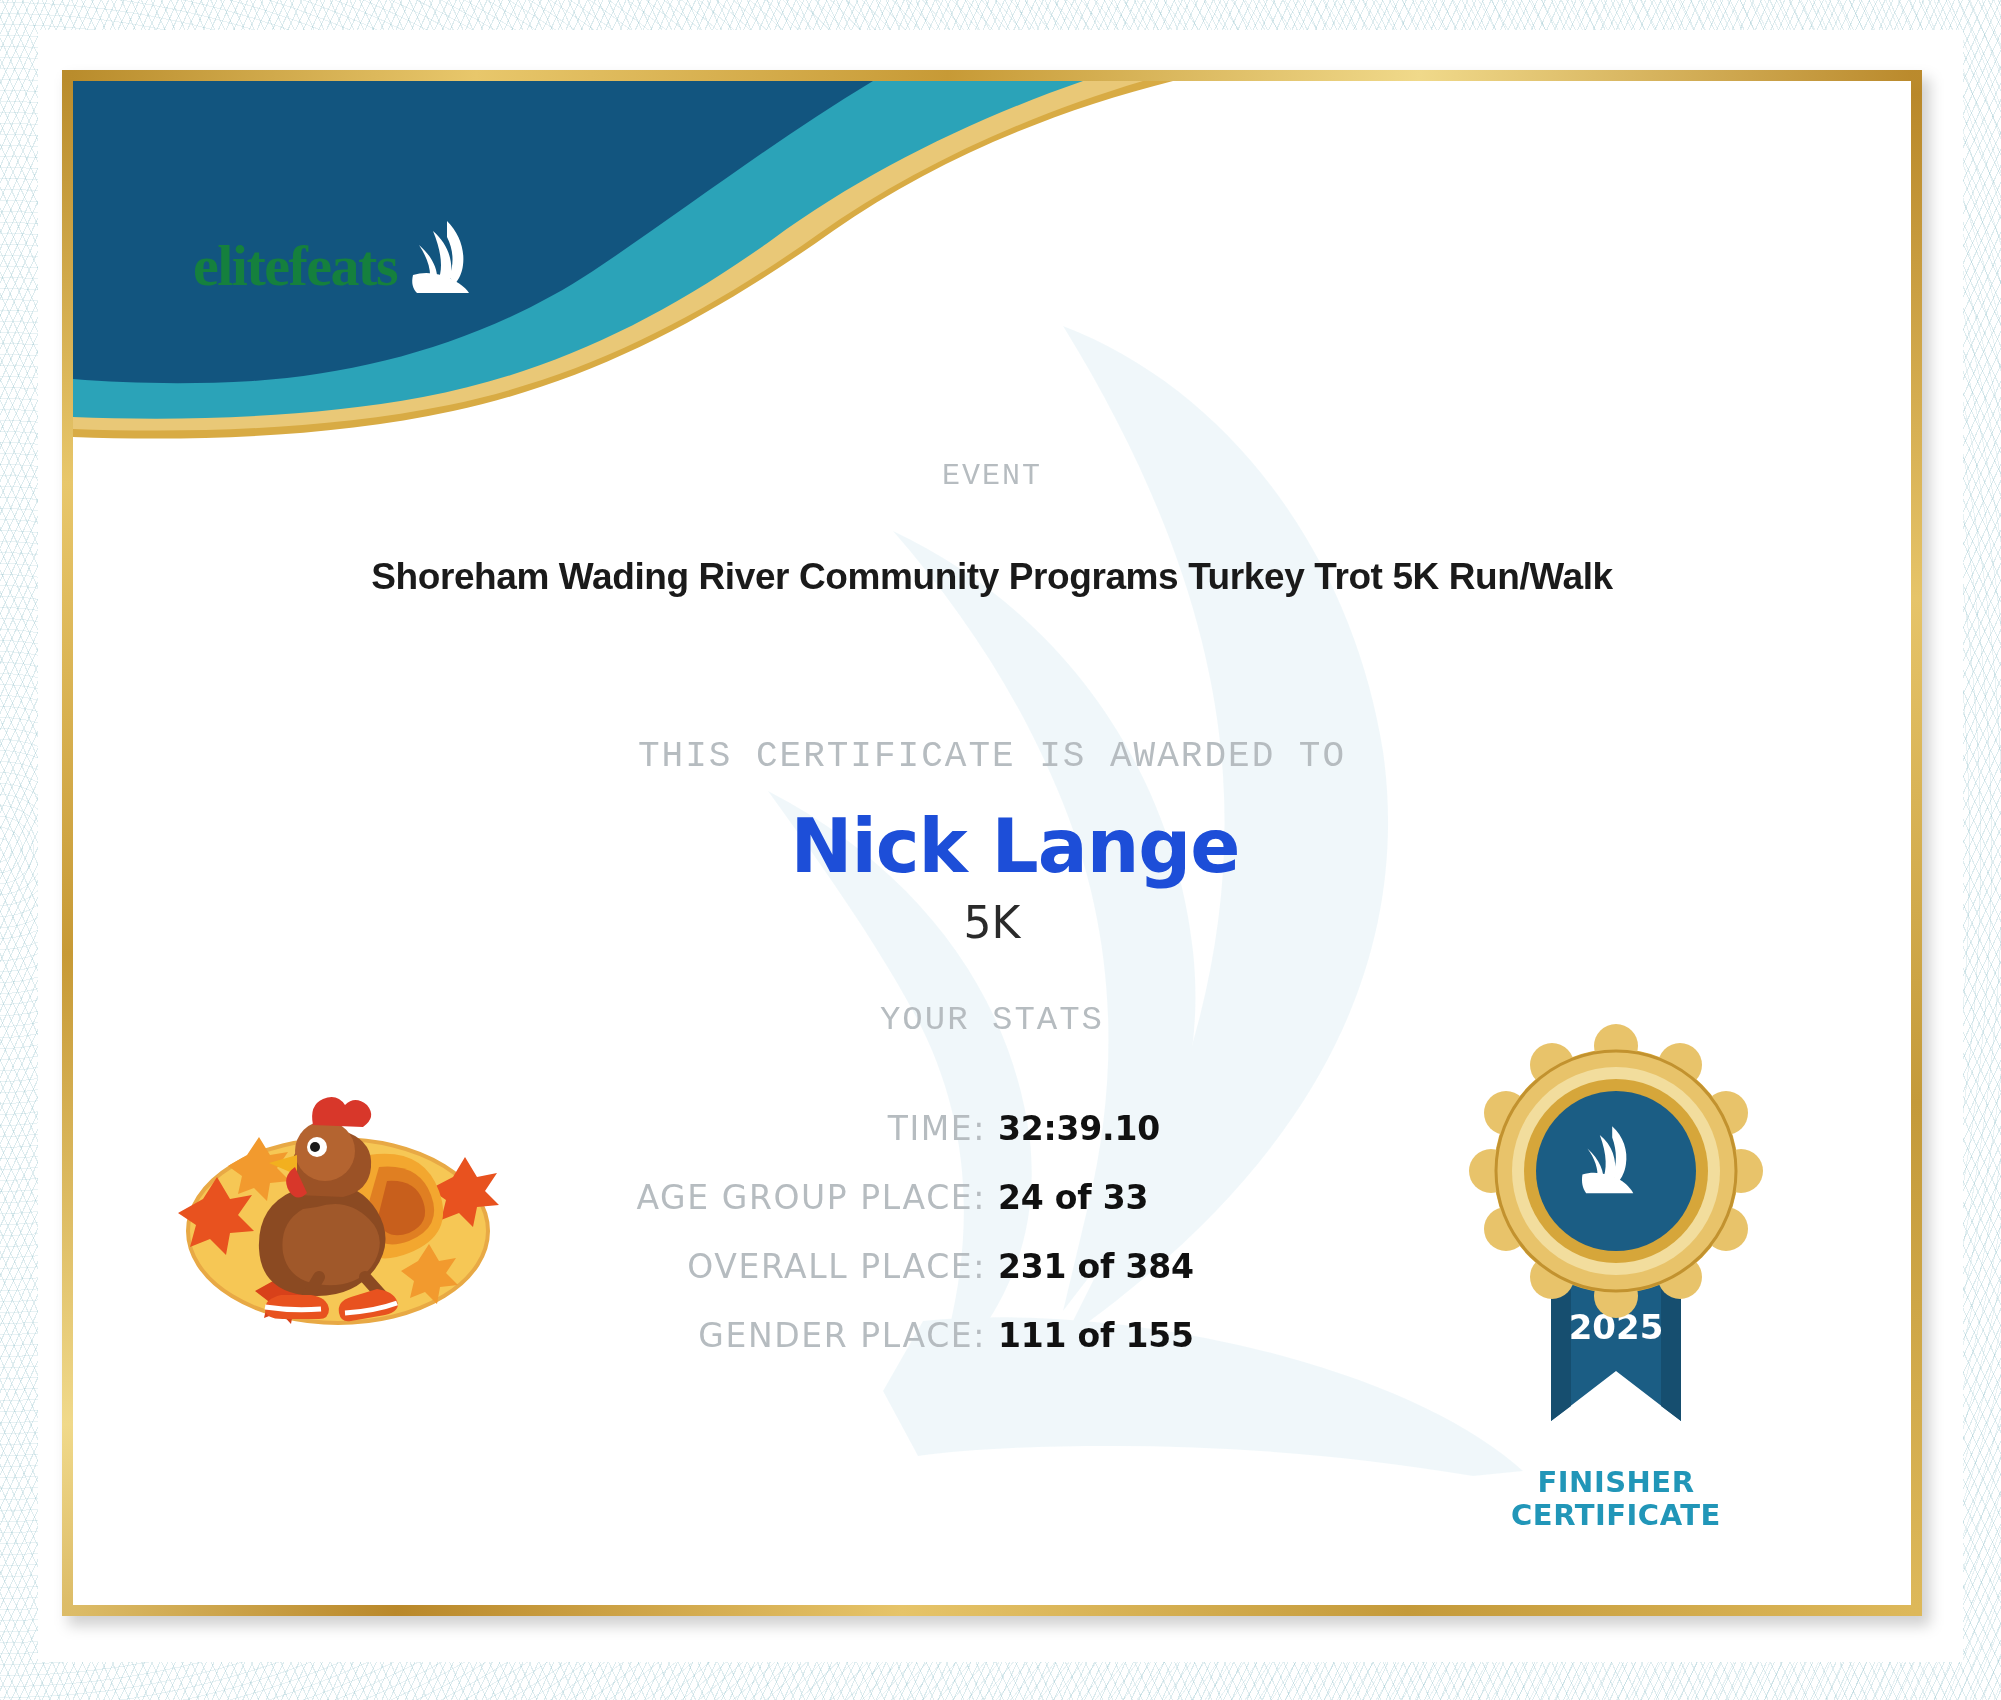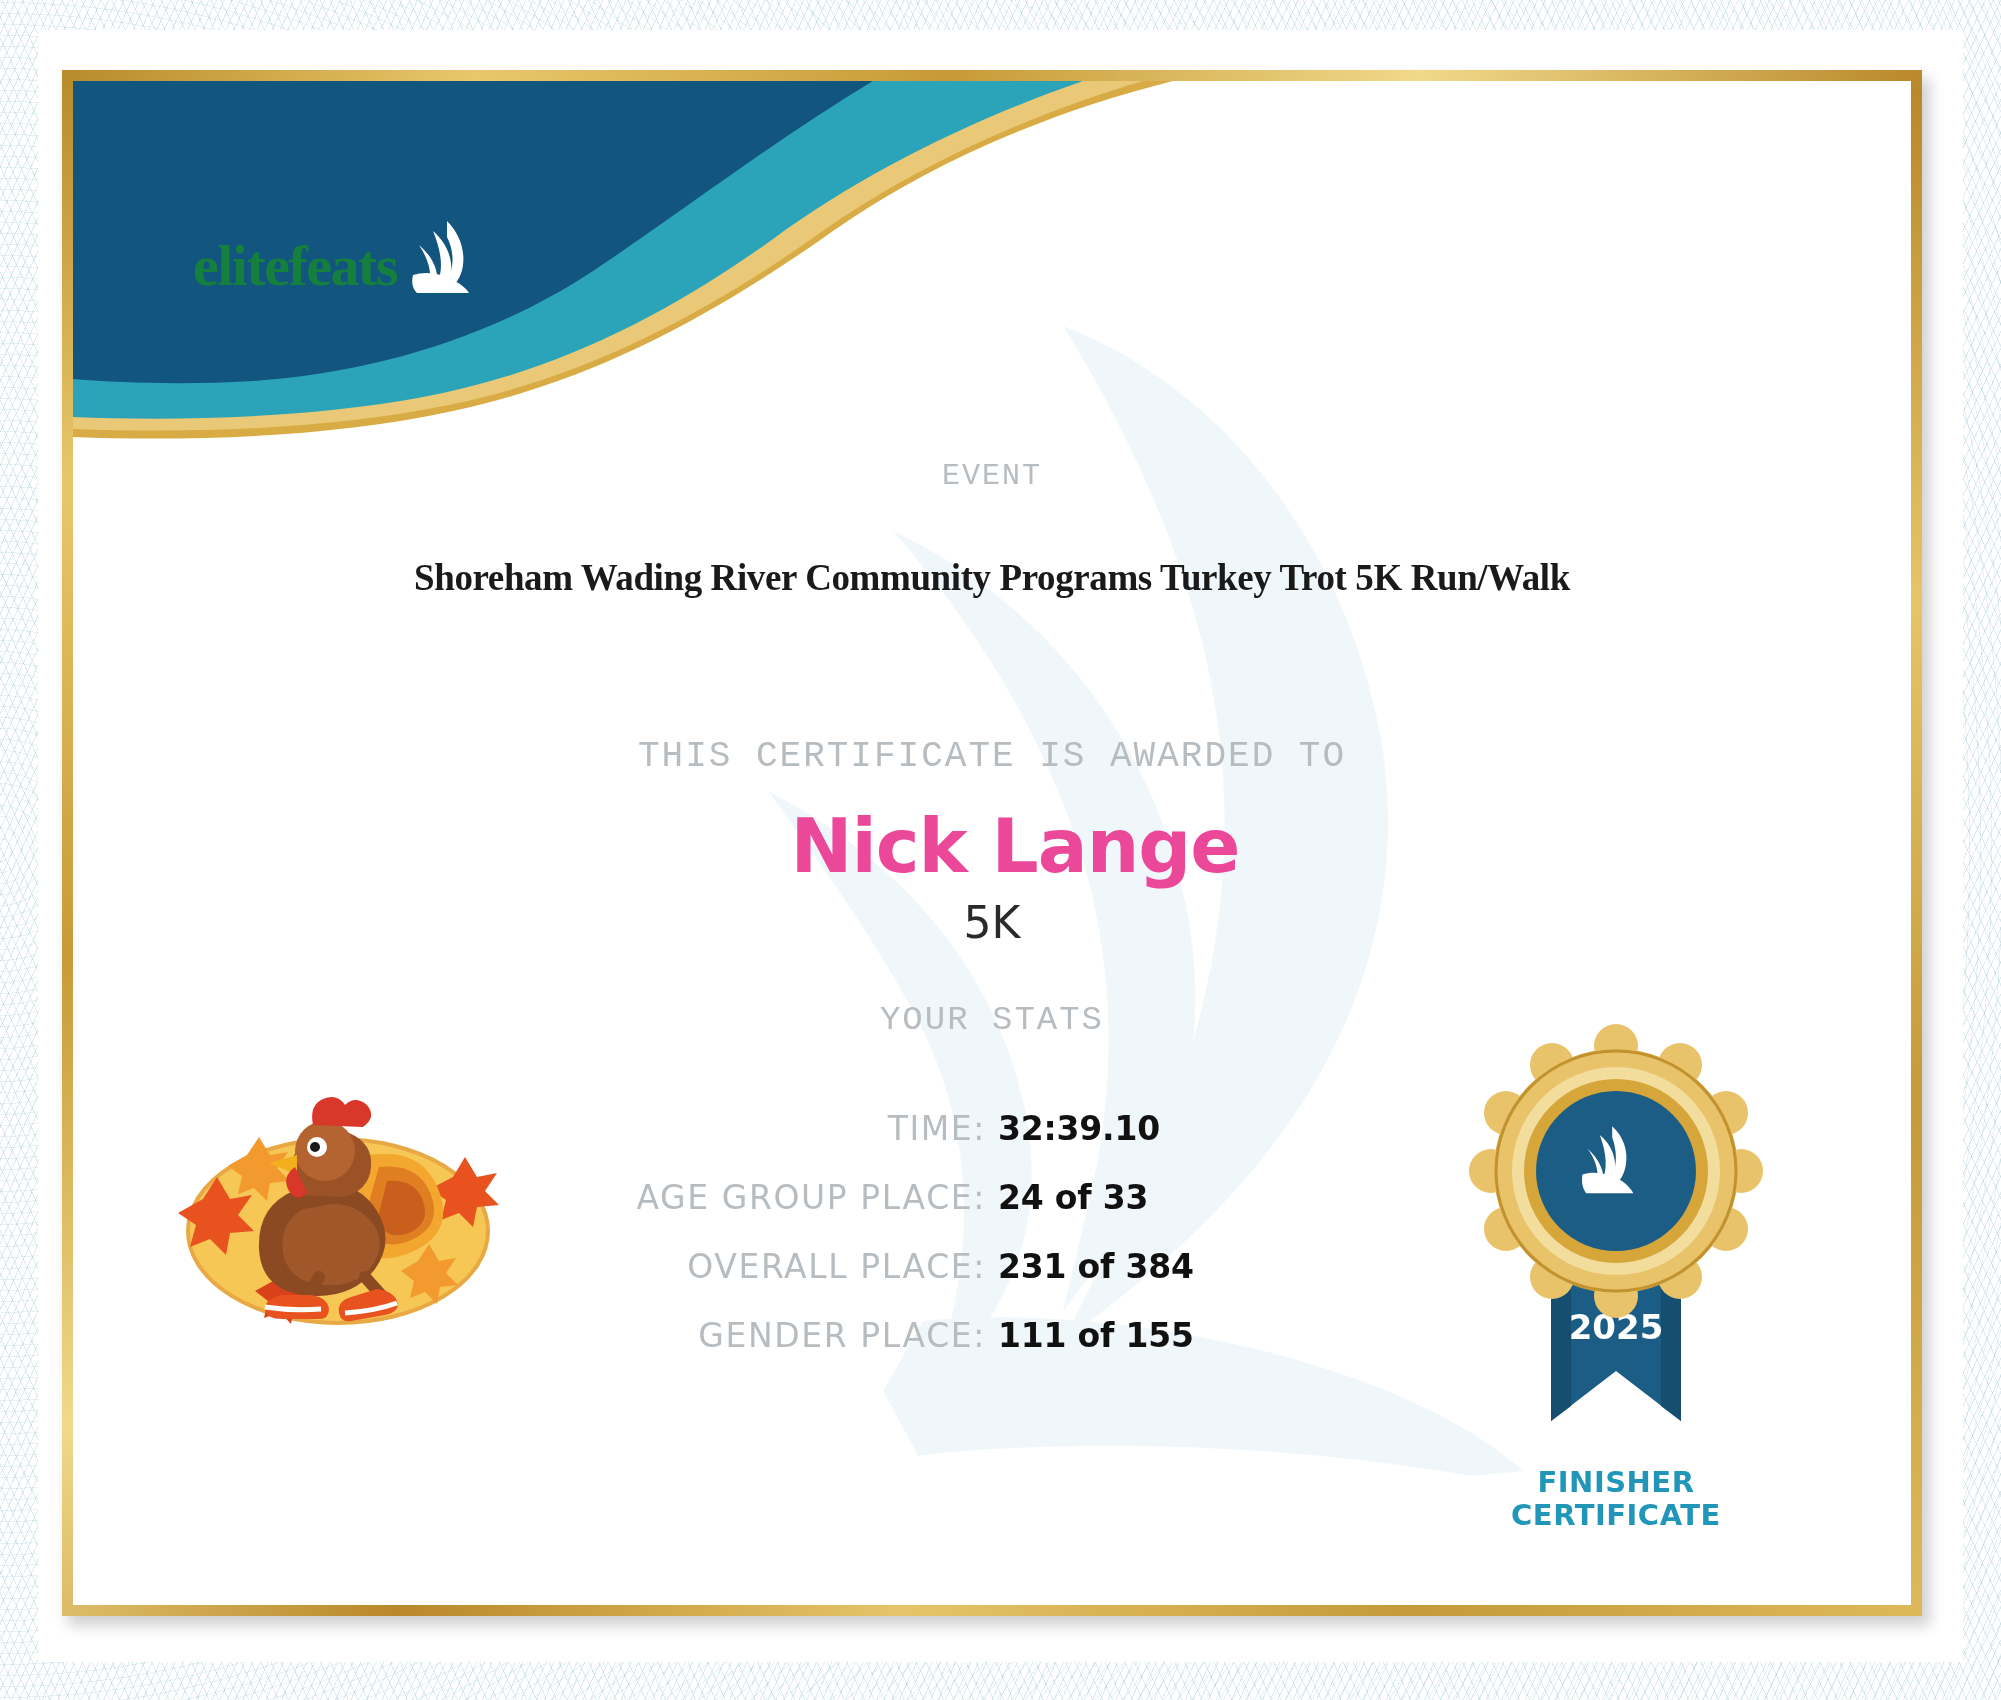--- a/index.html
+++ b/index.html
@@ -120,42 +120,42 @@
     left: 0; right: 0;
     top: 378px;
     font-size: 30px;
     z-index: 5;
   }
   #event-name {
     position: absolute;
     left: 120px; right: 120px;
     top: 475px;
     text-align: center;
-    font-family: Liberation Serif, serif;
+    font-family: Liberation Sans, sans-serif;
     font-size: 37px;
     font-weight: bold;
     color: #1a1a1a;
     letter-spacing: -0.4px;
     z-index: 5;
   }
   #awarded-label {
     position: absolute;
     left: 0; right: 0;
     top: 655px;
     font-size: 36px;
     z-index: 5;
   }
   #recipient-name {
     position: absolute;
     left: 0; right: 0;
     top: 722px;
     text-align: center;
     font-size: 74px;
     font-weight: bold;
-    color: #ec4899;
+    color: #1d4ed8;
     letter-spacing: -1px;
     z-index: 5;
     padding-left: 46px;
   }
   #recipient-sub {
     position: absolute;
     left: 0; right: 0;
     top: 816px;
     text-align: center;
     font-size: 44px;

